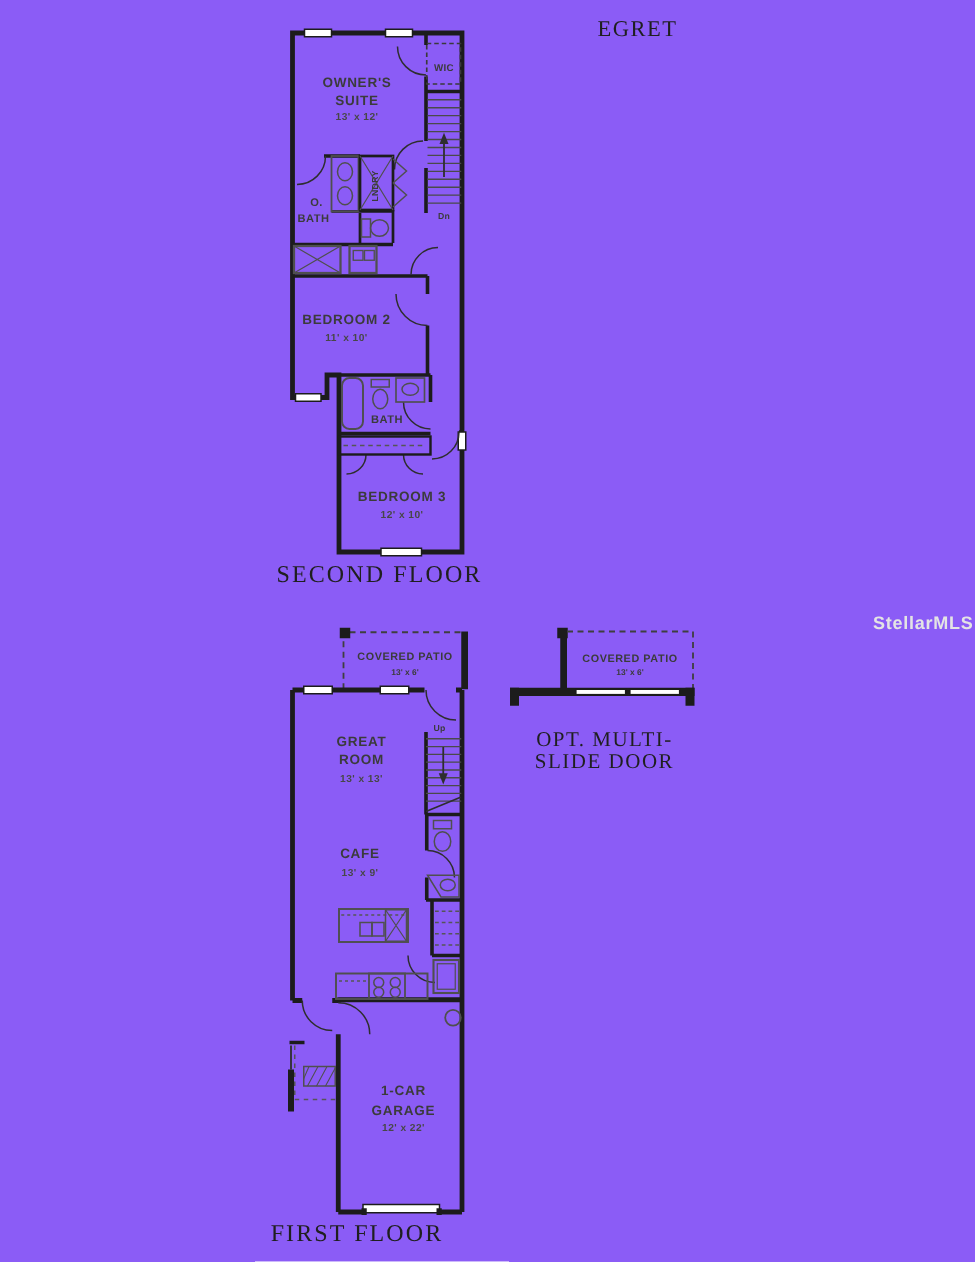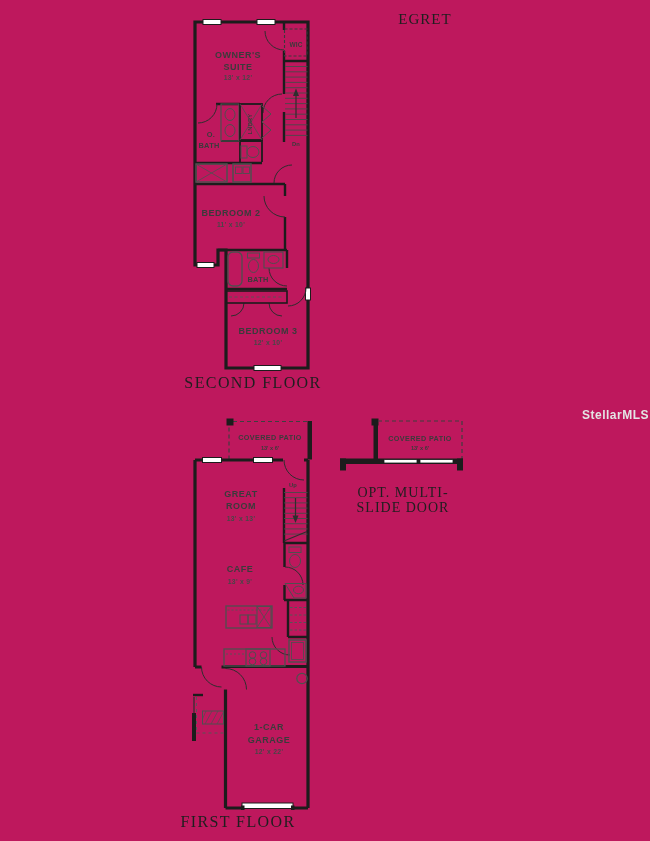--- a/index.html
+++ b/index.html
@@ -1,16 +1,16 @@
 <!DOCTYPE html>
 <html><head>
 <meta charset="utf-8">
 <style>
   html,body{margin:0;padding:0;background:#ffffff;}
-  .stage{position:relative;width:650px;height:841px;background:#be185d;overflow:hidden;
+  .stage{position:relative;width:650px;height:841px;background:#8b5cf6;overflow:hidden;
          font-family:"Liberation Sans", sans-serif;}
   svg{position:absolute;left:0;top:0;}
   text{fill:#3b3b3b;}
   .title   {font-family:"Liberation Serif", serif; font-size:15px; letter-spacing:1px; fill:#1f1f1f;}
   .caption {font-family:"Liberation Serif", serif; font-size:16px; letter-spacing:1.4px; fill:#1f1f1f;}
   .optcap  {font-family:"Liberation Serif", serif; font-size:14px; letter-spacing:1px; fill:#1f1f1f;}
   .room  {font-weight:bold; font-size:9px;   letter-spacing:.5px;}
   .dims  {font-weight:bold; font-size:6.8px; letter-spacing:.3px; fill:#474747;}
   .med   {font-weight:bold; font-size:7.4px; letter-spacing:.3px;}
   .small {font-weight:bold; font-size:6.5px; letter-spacing:.2px;}

